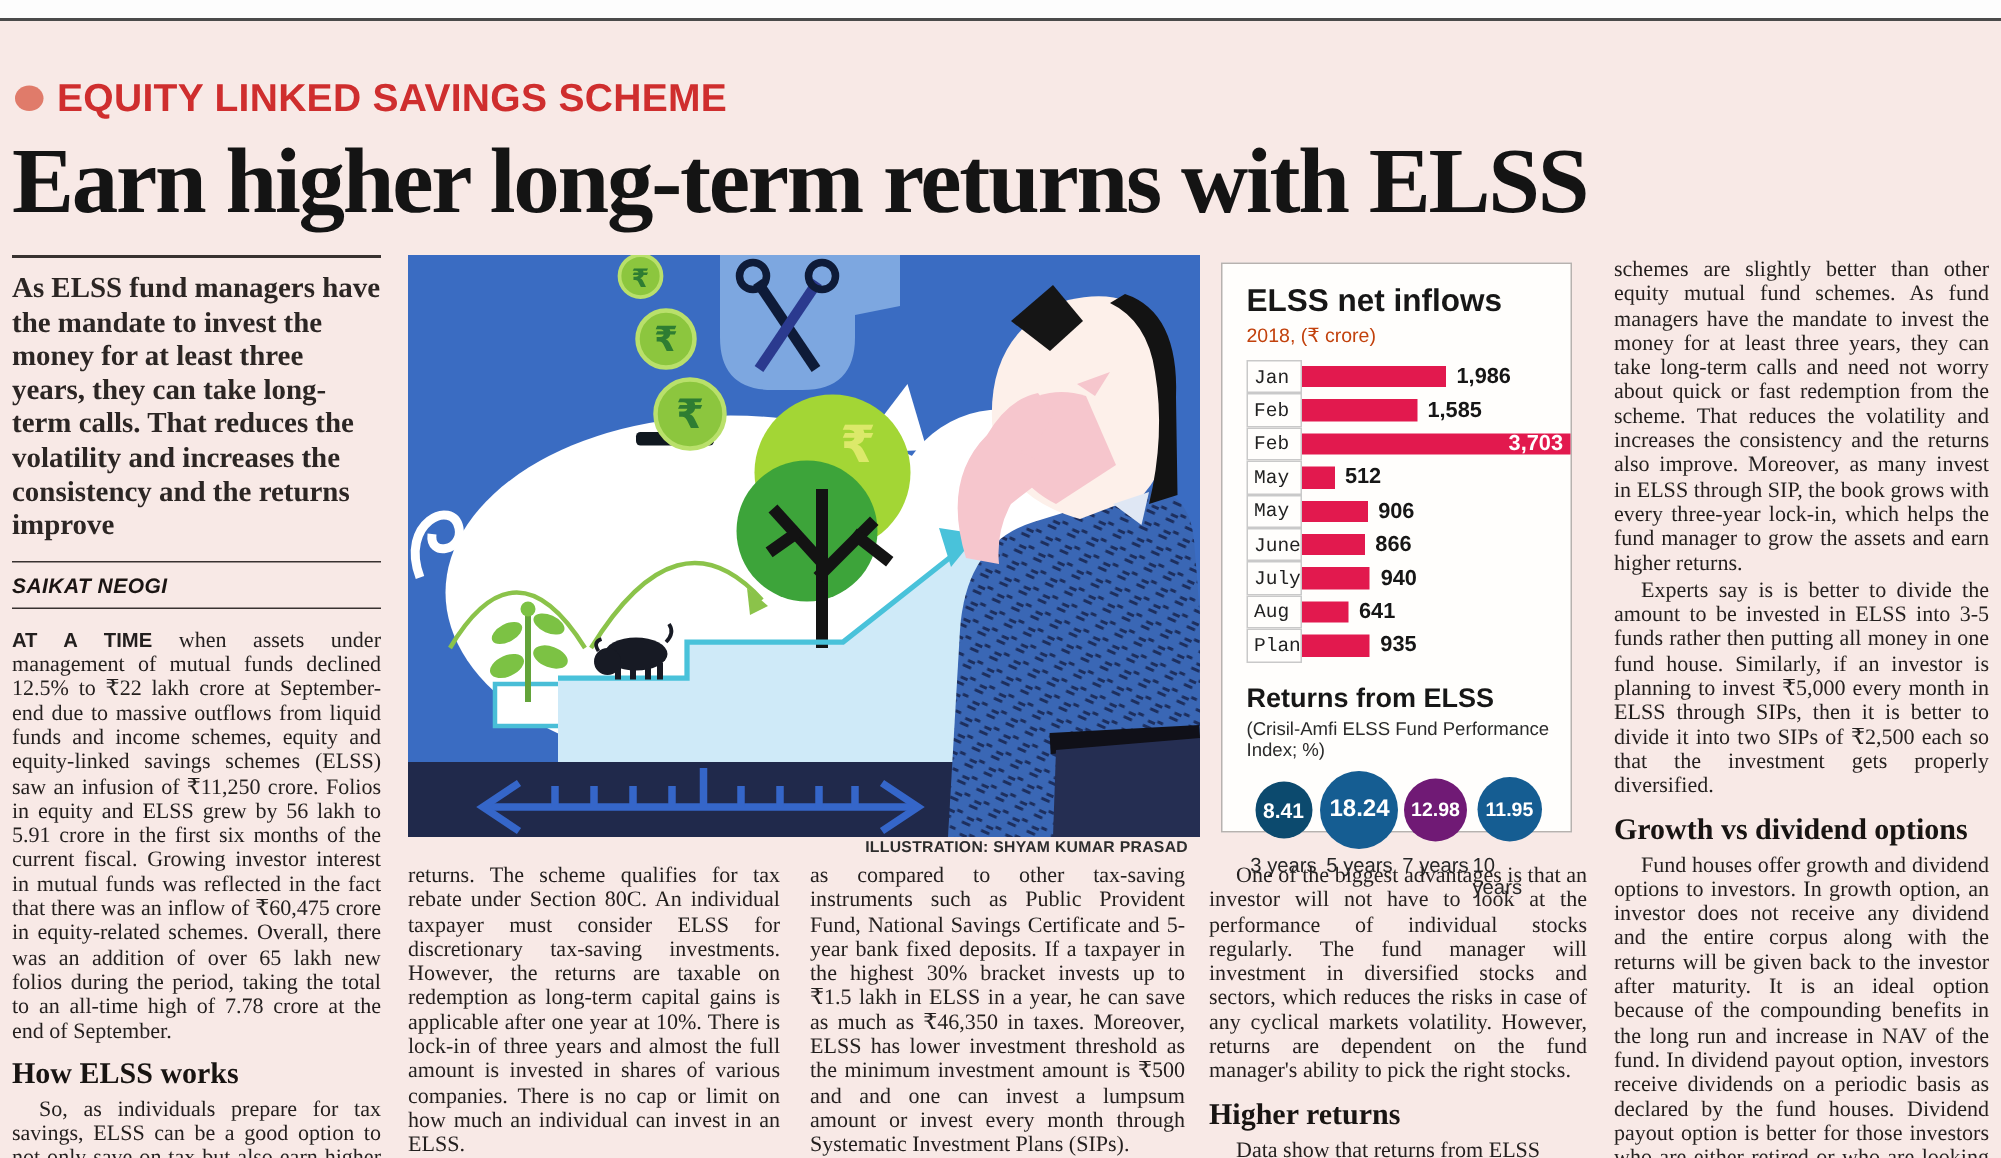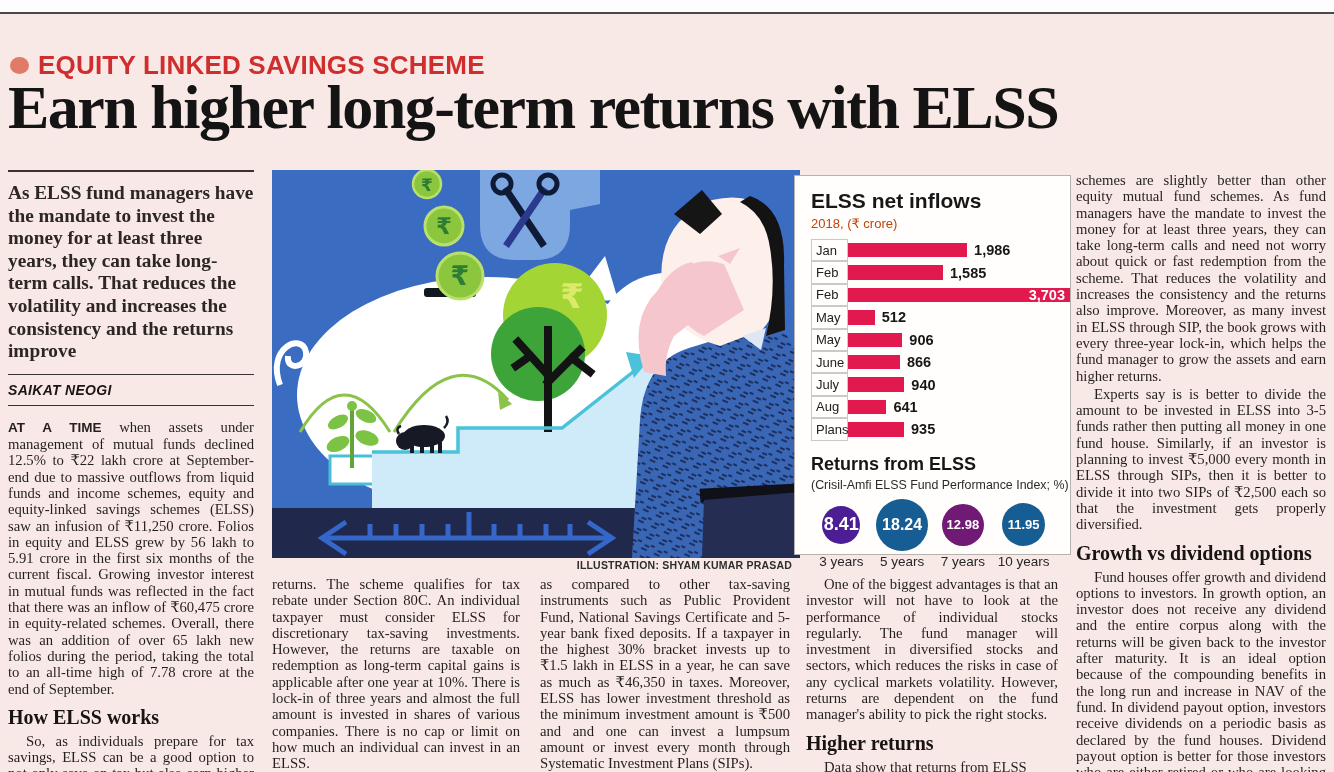--- a/index.html
+++ b/index.html
@@ -5,21 +5,21 @@
   html,body{margin:0;padding:0;}
   body{width:1334px;height:772px;background:#f8e9e6;font-family:"Liberation Serif","DejaVu Serif",serif;overflow:hidden;}
   .page{position:relative;width:1334px;height:772px;overflow:hidden;}
   .topstrip{position:absolute;top:0;left:0;right:0;height:12px;background:#fdfdfd;}
   .topline{position:absolute;top:12px;left:0;right:0;height:2px;background:#4a4a4a;}
 
   .kicker-row{position:absolute;left:10px;top:50px;display:flex;align-items:center;gap:9px;}
   .kicker-dot{width:19px;height:17px;border-radius:50%;background:#e07b6a;}
   .kicker{font-family:"Liberation Sans","DejaVu Sans",sans-serif;font-weight:bold;font-size:26px;letter-spacing:.2px;color:#cf2e2e;}
 
-  .headline{position:absolute;left:8px;top:74px;width:1324px;margin:0;font-family:"Liberation Serif","DejaVu Serif",serif;font-weight:bold;font-size:62px;line-height:66px;letter-spacing:-1.5px;color:#141414;white-space:nowrap;}
+  .headline{position:absolute;left:8px;top:88px;width:1324px;margin:0;font-family:"Liberation Serif","DejaVu Serif",serif;font-weight:bold;font-size:62px;line-height:66px;letter-spacing:-1.5px;color:#141414;white-space:nowrap;}
 
   .col{position:absolute;color:#231f1e;}
   .body{font-size:14.7px;line-height:16.3px;text-align:justify;margin:0 0 2px 0;}
   .body.indent{text-indent:18px;}
   .lead{font-family:"Liberation Sans","DejaVu Sans",sans-serif;font-weight:bold;font-size:13.5px;}
   h3.subhead{font-family:"Liberation Serif","DejaVu Serif",serif;font-weight:600;font-size:20px;margin:9px 0 4px 0;color:#181412;}
 
   .col1{left:8px;top:170px;width:246px;}
   .rule{border-top:2px solid #383230;}
   .rule.thin{border-top-width:1.5px;}
@@ -28,26 +28,26 @@
   .col1 .body.first{margin-top:13px;}
 
   .illustration{position:absolute;left:272px;top:170px;width:528px;height:388px;}
   .credit{position:absolute;left:540px;top:559px;width:252px;text-align:right;font-family:"Liberation Sans","DejaVu Sans",sans-serif;font-weight:bold;font-size:10.5px;letter-spacing:.2px;color:#2d2d2d;}
 
   .col2{left:272px;top:576px;width:248px;}
   .col3{left:540px;top:576px;width:250px;}
   .col4{left:806px;top:576px;width:252px;}
   .col5{left:1076px;top:172px;width:250px;}
 
-  .chart-panel{position:absolute;left:794px;top:175px;width:277px;height:380px;box-sizing:border-box;background:#fffefc;border:1.5px solid #b7b2af;padding:13px 0 0 16px;font-family:"Liberation Sans","DejaVu Sans",sans-serif;}
+  .chart-panel{position:absolute;left:814px;top:175px;width:234px;height:380px;box-sizing:border-box;background:#fffefc;border:1.5px solid #b7b2af;padding:13px 0 0 16px;font-family:"Liberation Sans","DejaVu Sans",sans-serif;}
   .chart-title{font-weight:bold;font-size:21px;color:#171717;}
   .chart-subtitle{font-size:13px;color:#c2410c;margin-top:3px;}
   .inflow-rows{margin-top:8px;}
   .inflow-row{display:flex;align-items:center;height:22.4px;}
-  .month-box{align-self:stretch;width:37px;box-sizing:border-box;border:1px solid #c9c9c9;display:flex;align-items:center;padding-left:4px;font-size:13px;color:#222;background:#fffefc;}
+  .month-box{align-self:stretch;width:37px;box-sizing:border-box;border:1px solid #c9c9c9;display:flex;align-items:center;padding-left:4px;font-size:13px;color:#222;background:#fffefc;font-family:Liberation Mono, monospace;}
   .bar-track{flex:1;display:flex;align-items:center;}
   .bar{height:14.5px;display:flex;align-items:center;justify-content:flex-end;}
   .bar-val{font-weight:bold;font-size:14.5px;color:#161616;margin-left:7px;white-space:nowrap;}
   .bar-val.inside{color:#fff;margin:0 5px 0 0;}
   .returns-title{font-weight:bold;font-size:18px;color:#171717;margin:13px 0 0 0;}
   .returns-subtitle{font-size:12.4px;color:#2b2b2b;margin-top:3px;}
   .returns-row{display:flex;margin:7px 16px 0 0;justify-content:space-between;}
   .return-item{display:flex;flex-direction:column;align-items:center;flex:1;}
   .circle-wrap{height:52px;display:flex;align-items:center;justify-content:center;}
   .return-circle{border-radius:50%;display:flex;align-items:center;justify-content:center;color:#fff;font-weight:bold;}
@@ -274,21 +274,21 @@
             <div class="bar" style="width: 25.2498%; background: rgb(226, 25, 78);"></div>
             <span class="bar-val">935</span>
           </div>
         </div>
       </div>
     <div class="returns-title">Returns from ELSS</div>
     <div class="returns-subtitle">(Crisil-Amfi ELSS Fund Performance Index; %)</div>
     <div class="returns-row">
         <div class="return-item">
           <div class="circle-wrap">
-            <div class="return-circle" style="width: 38px; height: 38px; background: #4c1d95; font-size: 18px;">8.41</div>
+            <div class="return-circle" style="width: 38px; height: 38px; background: #0c4a6e; font-size: 14px;">8.41</div>
           </div>
           <div class="circle-label">3 years</div>
         </div>
         <div class="return-item">
           <div class="circle-wrap">
             <div class="return-circle" style="width: 52px; height: 52px; background: rgb(21, 93, 146); font-size: 16px;">18.24</div>
           </div>
           <div class="circle-label">5 years</div>
         </div>
         <div class="return-item">

